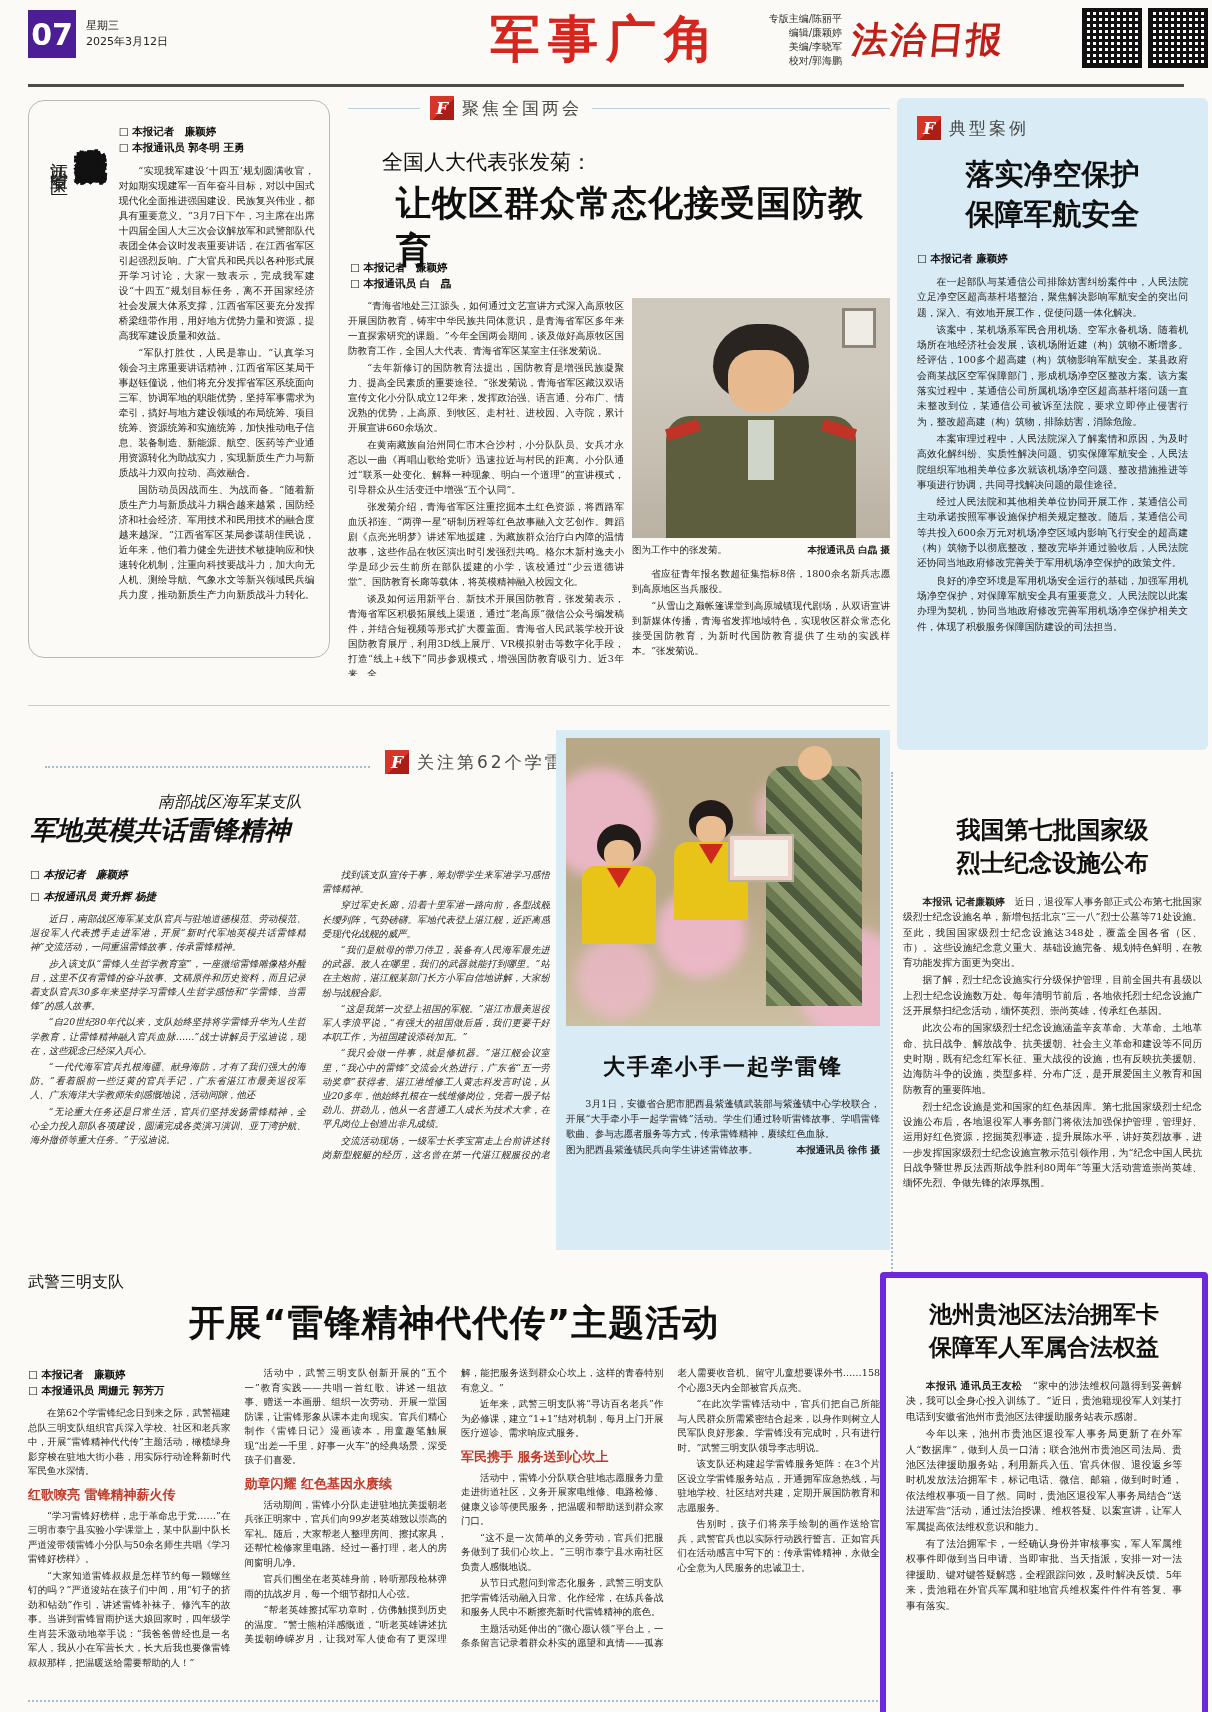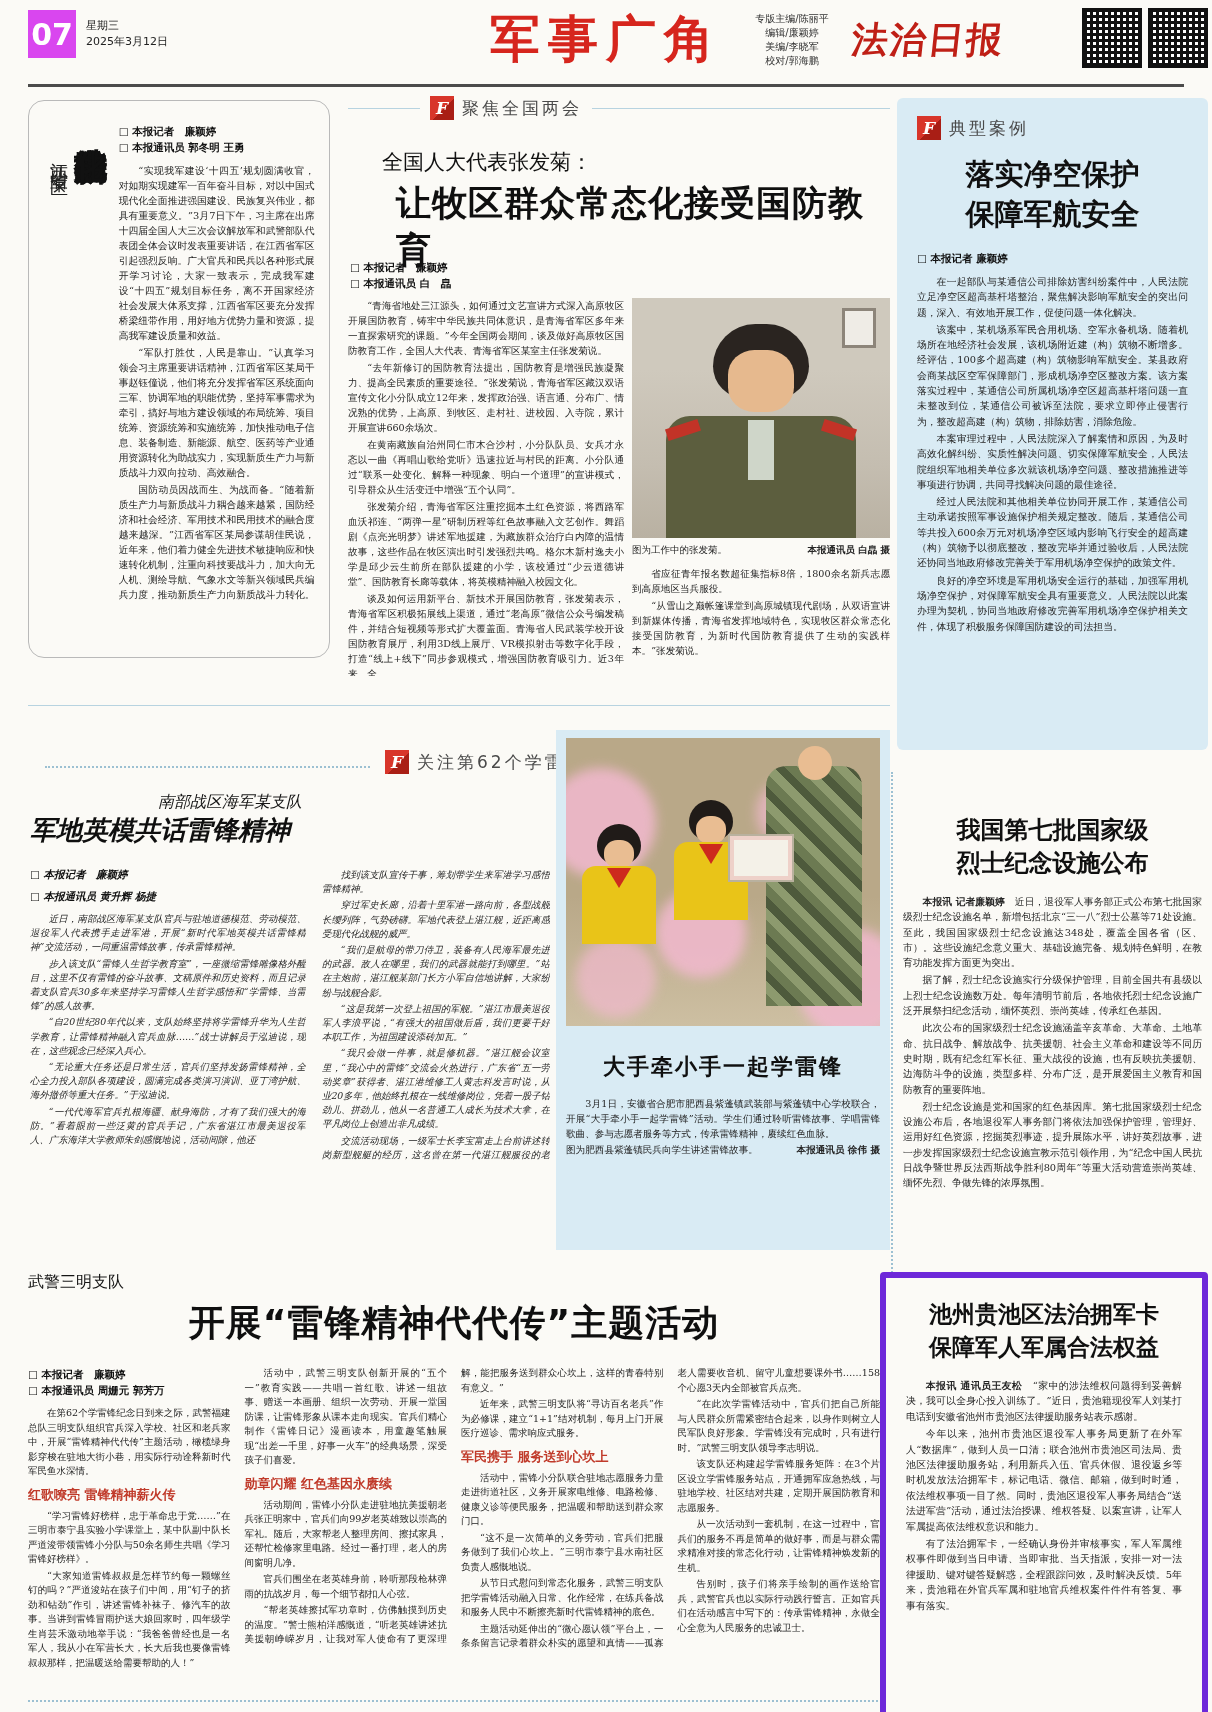--- a/index.html
+++ b/index.html
@@ -1,26 +1,26 @@
 <!DOCTYPE html>
 <html><head>
 <meta charset="utf-8">
 <style>
   * { margin:0; padding:0; box-sizing:border-box; }
   html,body { background:#e8e6e0; }
   body { font-family:"DejaVu Serif", serif; color:#252525; }
   #paper { position:relative; width:1212px; height:1712px; background:#fbfaf6; margin:0 auto; overflow:hidden; }
 
   
-  .pagenum { position:absolute; left:28px; top:10px; width:48px; height:48px; background:#d946ef; color:#fff;
+  .pagenum { position:absolute; left:28px; top:10px; width:48px; height:48px; background:#4c1d95; color:#fff;
              font-family:"DejaVu Sans",sans-serif; font-weight:bold; font-size:30px; display:flex; align-items:center; justify-content:center; }
   .dateblk { position:absolute; left:86px; top:18px; font-size:11px; line-height:16px; color:#222; font-family:"DejaVu Sans",sans-serif; }
   .secttitle { position:absolute; left:50%; transform:translateX(-50%); top:6px; font-size:50px; font-weight:900;
                color:#d6251d; letter-spacing:8px; font-family:"DejaVu Sans",sans-serif; }
-  .staff { position:absolute; left:742px; top:12px; width:100px; text-align:center; font-size:10px; line-height:14px; color:#333; font-family:"DejaVu Sans",sans-serif; }
+  .staff { position:absolute; left:742px; top:12px; width:100px; text-align:right; font-size:10px; line-height:14px; color:#333; font-family:"DejaVu Sans",sans-serif; }
   .masthead { position:absolute; left:852px; top:16px; font-size:36px; font-weight:bold; color:#bf1f16;
               font-family:"DejaVu Serif",serif; transform:skewX(-6deg); letter-spacing:2px; }
   .qr { position:absolute; top:8px; width:60px; height:60px; border:2px solid #111;
         background:
           repeating-linear-gradient(0deg,#111 0 3px,rgba(255,255,255,0) 3px 6px),
           repeating-linear-gradient(90deg,#111 0 3px,#fff 3px 6px); }
   .qr1 { left:1082px; } .qr2 { left:1148px; }
   .headrule { position:absolute; left:28px; top:84px; width:1156px; height:3px; background:#4b4b4b; }
 
   
@@ -245,22 +245,22 @@
     <div class="navy-kicker">南部战区海军某支队</div>
     <div class="navy-head">军地英模共话雷锋精神</div>
     <div class="navy-cols">
       <div class="navy-c1">
         <div class="byline">□ 本报记者　廉颖婷</div>
         <div class="byline" style="margin-bottom:8px">□ 本报通讯员 黄升辉 杨捷</div>
         <div>
             <p class="para">近日，南部战区海军某支队官兵与驻地道德模范、劳动模范、退役军人代表携手走进军港，开展“新时代军地英模共话雷锋精神”交流活动，一同重温雷锋故事，传承雷锋精神。</p>
             <p class="para">步入该支队“雷锋人生哲学教育室”，一座微缩雷锋雕像格外醒目，这里不仅有雷锋的奋斗故事、文稿原件和历史资料，而且记录着支队官兵30多年来坚持学习雷锋人生哲学感悟和“学雷锋、当雷锋”的感人故事。</p>
             <p class="para">“自20世纪80年代以来，支队始终坚持将学雷锋升华为人生哲学教育，让雷锋精神融入官兵血脉……”战士讲解员于泓迪说，现在，这些观念已经深入兵心。</p>
+            <p class="para">“一代代海军官兵扎根海疆、献身海防，才有了我们强大的海防。”看着眼前一些泛黄的官兵手记，广东省湛江市最美退役军人、广东海洋大学教师朱剑感慨地说，活动间隙，他还</p>
             <p class="para">“无论重大任务还是日常生活，官兵们坚持发扬雷锋精神，全心全力投入部队各项建设，圆满完成各类演习演训、亚丁湾护航、海外撤侨等重大任务。”于泓迪说。</p>
-            <p class="para">“一代代海军官兵扎根海疆、献身海防，才有了我们强大的海防。”看着眼前一些泛黄的官兵手记，广东省湛江市最美退役军人、广东海洋大学教师朱剑感慨地说，活动间隙，他还</p>
           </div>
       </div>
       <div class="navy-c2">
           <p class="para">找到该支队宣传干事，筹划带学生来军港学习感悟雷锋精神。</p>
           <p class="para">穿过军史长廊，沿着十里军港一路向前，各型战舰长缨列阵，气势磅礴。军地代表登上湛江舰，近距离感受现代化战舰的威严。</p>
           <p class="para">“我们是航母的带刀侍卫，装备有人民海军最先进的武器。敌人在哪里，我们的武器就能打到哪里。”站在主炮前，湛江舰某部门长方小军自信地讲解，大家纷纷与战舰合影。</p>
           <p class="para">“这是我第一次登上祖国的军舰。”湛江市最美退役军人李浪平说，“有强大的祖国做后盾，我们更要干好本职工作，为祖国建设添砖加瓦。”</p>
           <p class="para">“我只会做一件事，就是修机器。”湛江舰会议室里，“我心中的雷锋”交流会火热进行，广东省“五一劳动奖章”获得者、湛江港维修工人黄志科发言时说，从业20多年，他始终扎根在一线维修岗位，凭着一股子钻劲儿、拼劲儿，他从一名普通工人成长为技术大拿，在平凡岗位上创造出非凡成绩。</p>
           <p class="para">交流活动现场，一级军士长李宝富走上台前讲述转岗新型舰艇的经历，这名曾在第一代湛江舰服役的老兵，现在是“新湛江舰”上资历最老的“兵王”。他说，要做一颗铆在战位、铆在南海的螺丝钉，守护好祖国南大门。</p>
         </div>
@@ -329,21 +329,20 @@
         <p class="para">官兵们围坐在老英雄身前，聆听那段枪林弹雨的抗战岁月，每一个细节都扣人心弦。</p>
         <p class="para">“帮老英雄擦拭军功章时，仿佛触摸到历史的温度。”警士熊柏洋感慨道，“听老英雄讲述抗美援朝峥嵘岁月，让我对军人使命有了更深理解，能把服务送到群众心坎上，这样的青春特别有意义。”</p>
         <p class="para">近年来，武警三明支队将“寻访百名老兵”作为必修课，建立“1+1”结对机制，每月上门开展医疗巡诊、需求响应式服务。</p>
         <div class="subhead">军民携手 服务送到心坎上</div>
         <p class="para">活动中，雷锋小分队联合驻地志愿服务力量走进街道社区，义务开展家电维修、电路检修、健康义诊等便民服务，把温暖和帮助送到群众家门口。</p>
         <p class="para">“这不是一次简单的义务劳动，官兵们把服务做到了我们心坎上。”三明市泰宁县水南社区负责人感慨地说。</p>
         <p class="para">从节日式慰问到常态化服务，武警三明支队把学雷锋活动融入日常、化作经常，在练兵备战和服务人民中不断擦亮新时代雷锋精神的底色。</p>
         <p class="para">主题活动延伸出的“微心愿认领”平台上，一条条留言记录着群众朴实的愿望和真情——孤寡老人需要收音机、留守儿童想要课外书……158个心愿3天内全部被官兵点亮。</p>
         <p class="para">“在此次学雷锋活动中，官兵们把自己所能与人民群众所需紧密结合起来，以身作则树立人民军队良好形象。学雷锋没有完成时，只有进行时。”武警三明支队领导李志明说。</p>
         <p class="para">该支队还构建起学雷锋服务矩阵：在3个片区设立学雷锋服务站点，开通拥军应急热线，与驻地学校、社区结对共建，定期开展国防教育和志愿服务。</p>
-        <p class="para">从一次活动到一套机制，在这一过程中，官兵们的服务不再是简单的做好事，而是与群众需求精准对接的常态化行动，让雷锋精神焕发新的生机。</p>
         <p class="para">告别时，孩子们将亲手绘制的画作送给官兵，武警官兵也以实际行动践行誓言。正如官兵们在活动感言中写下的：传承雷锋精神，永做全心全意为人民服务的忠诚卫士。</p>
       </div>
   </div>
 
   <div class="card">
     <div class="card-head">
       <div>池州贵池区法治拥军卡</div>
       <div>保障军人军属合法权益</div>
     </div>
     <p class="para"><span class="leadbold">本报讯</span><span class="leadbold"> 通讯员王友松　</span><span>“家中的涉法维权问题得到妥善解决，我可以全身心投入训练了。”近日，贵池籍现役军人刘某打电话到安徽省池州市贵池区法律援助服务站表示感谢。</span></p>

